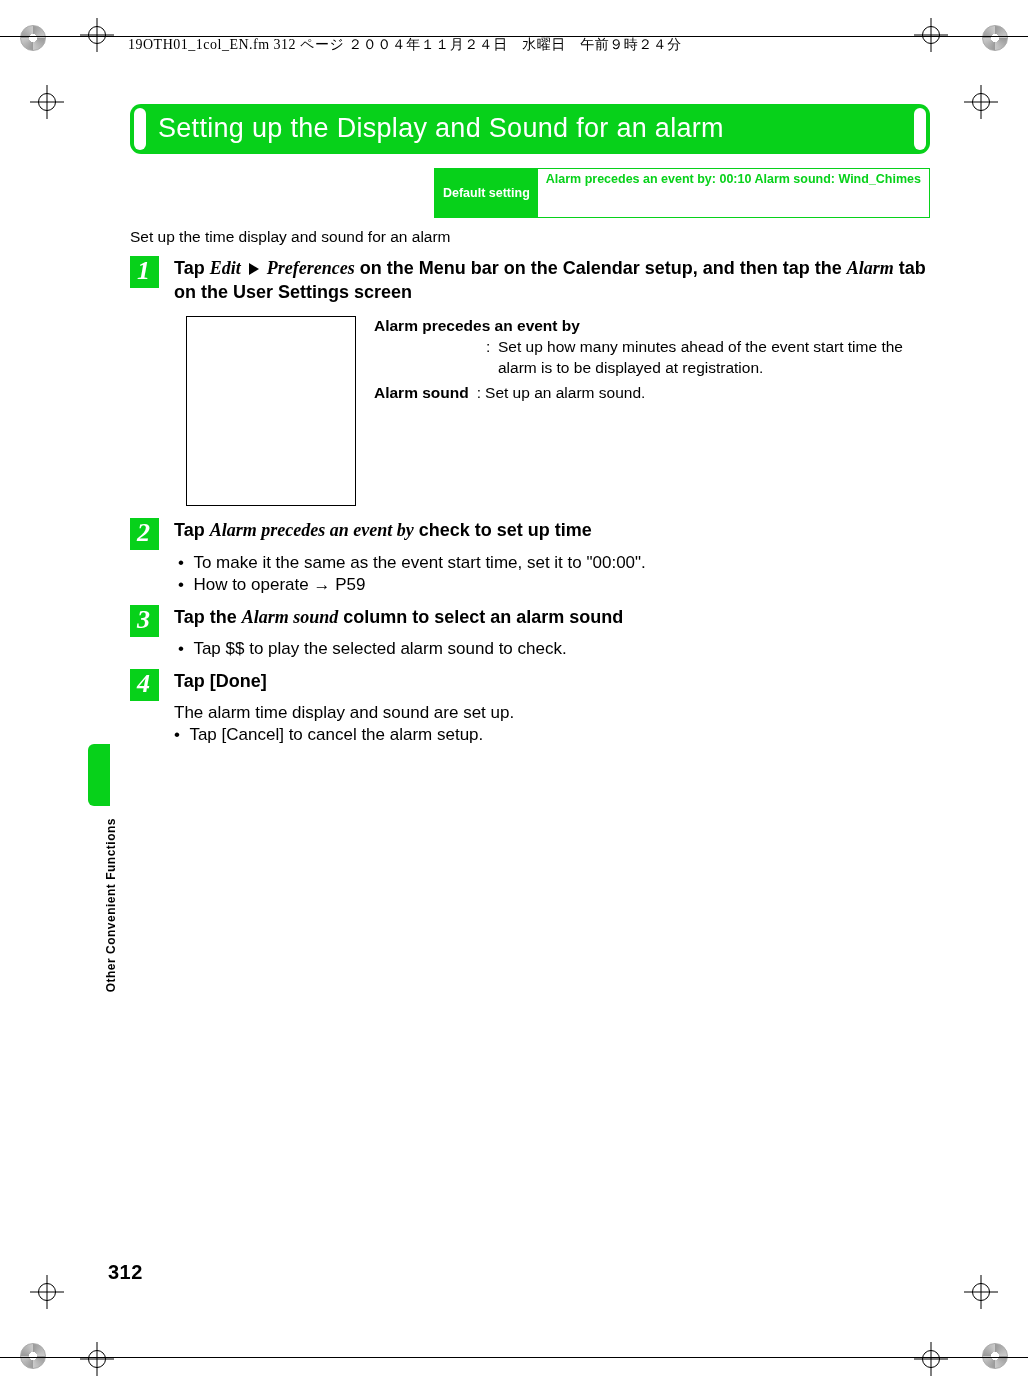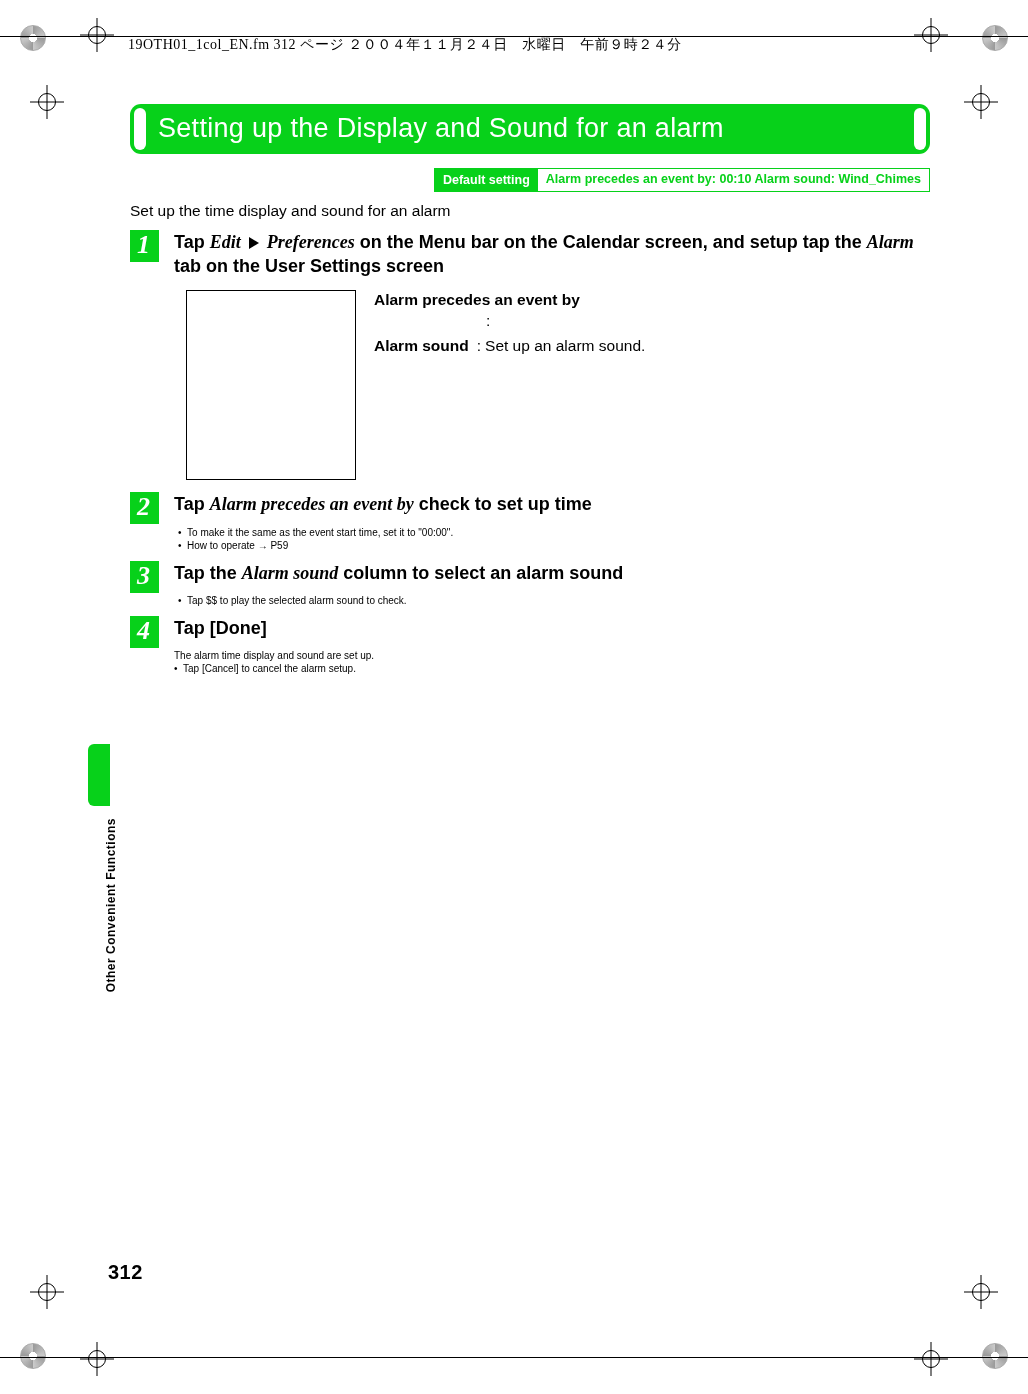--- a/index.html
+++ b/index.html
@@ -108,21 +108,21 @@
   }
   .default-box {
     display: flex;
     font-size: 12.5px;
     font-weight: 700;
     border: 1.5px solid #07d11a;
   }
   .default-box .lbl {
     background: #07d11a;
     color: #fff;
-    padding: 4px 8px;
+    padding: 17px 8px;
     white-space: nowrap;
   }
   .default-box .val {
     color: #07d11a;
     padding: 3px 8px;
     white-space: nowrap;
   }
 
   .intro {
     font-size: 15.5px;
@@ -162,21 +162,21 @@
     display: inline-block;
     width: 0; height: 0;
     border-top: 6px solid transparent;
     border-bottom: 6px solid transparent;
     border-left: 10px solid #000;
     margin: 0 3px 0 3px;
     vertical-align: -1px;
   }
 
   .bullets {
-    font-size: 10px;
+    font-size: 17px;
     padding: 2px 0 2px 4px;
   }
   .bullets .row { margin: 2px 0; }
   .arrow { font-family: Arial, sans-serif; }
 
   
   .defs-wrap {
     display: flex;
     gap: 18px;
     margin: 6px 0 12px 56px;
@@ -288,34 +288,35 @@
     <div class="intro">Set up the time display and sound for an alarm</div>
 
     <div class="step">
       <div class="num-box"><span class="num">1</span></div>
       <div class="step-body">
         <div class="step-title">
           <span>Tap </span>
           <span class="ital">Edit</span>
           <span class="tri"></span>
           <span class="ital">Preferences</span>
-          <span> on the Menu bar on the Calendar screen, and setup tap the </span>
+          <span> on the Menu bar on the Calendar setup, and then tap the </span>
           <span class="ital">Alarm</span>
           <span> tab on the User Settings screen</span>
         </div>
       </div>
     </div>
 
     <div class="defs-wrap">
       <div class="placeholder-img"></div>
       <div class="defs">
         <div class="term">Alarm precedes an event by</div>
         <div class="colon-row">
           <div class="spacer"></div>
           <div class="c">:</div>
+          <div class="d">Set up how many minutes ahead of the event start time the alarm is to be displayed at registration.</div>
         </div>
         <div class="sound-row">
           <span class="t">Alarm sound</span>
           <span class="c2">:</span>
           <span>Set up an alarm sound.</span>
         </div>
       </div>
     </div>
 
     <div class="step">

